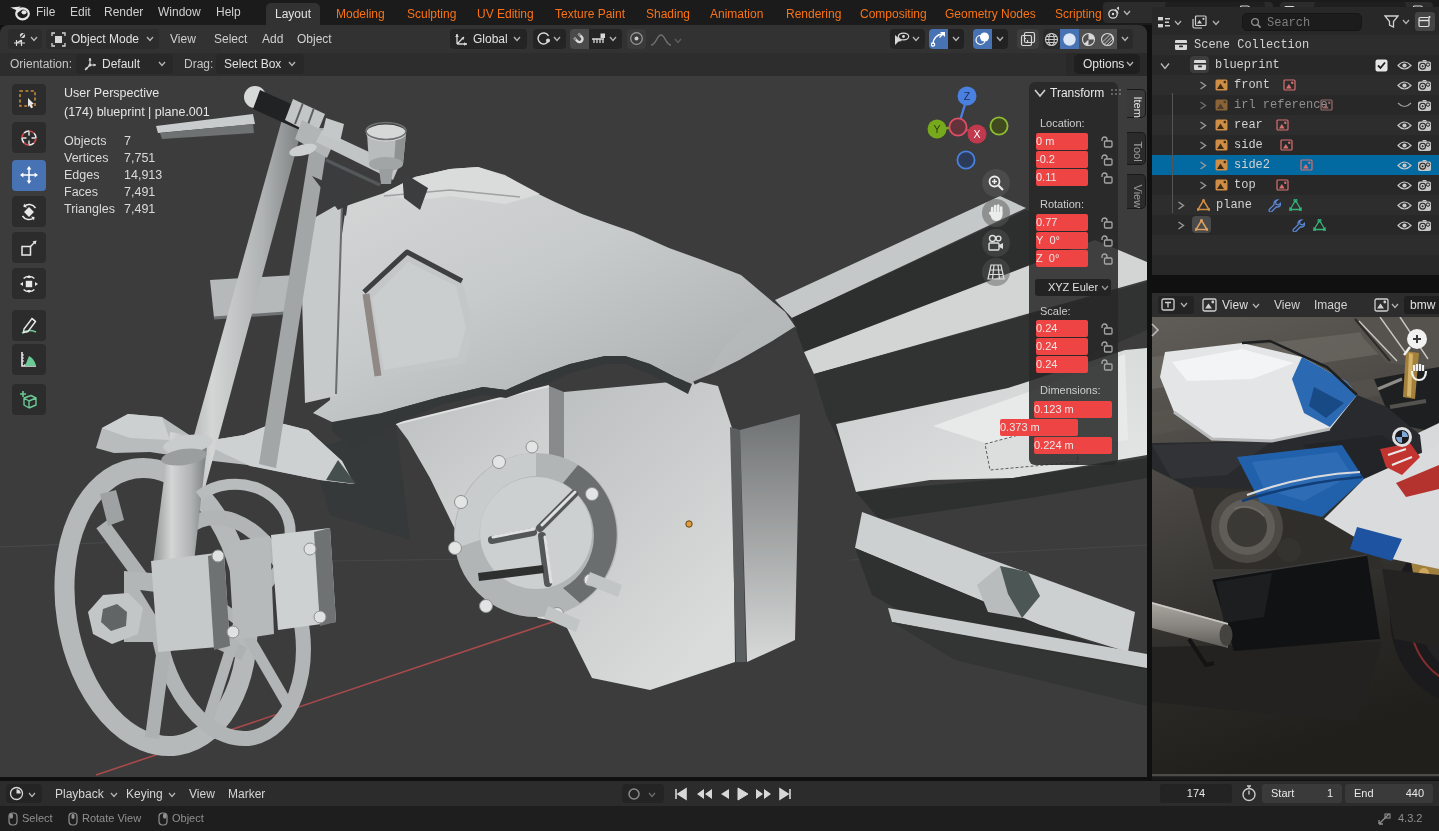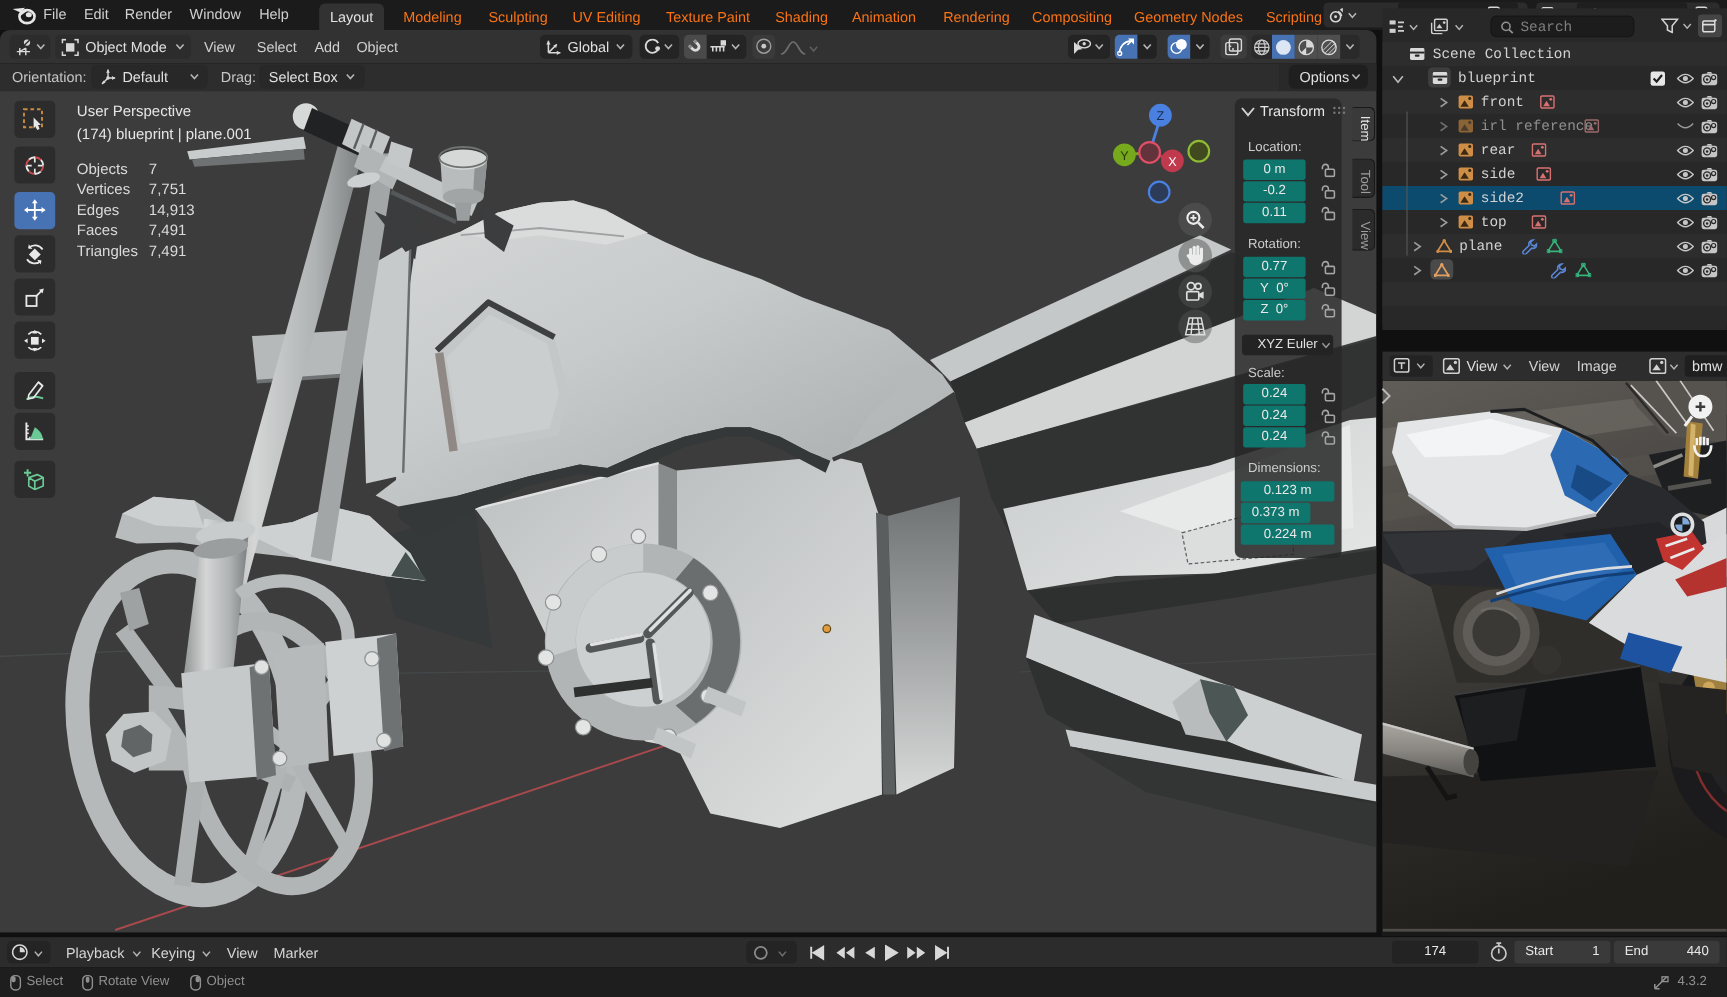--- a/index.html
+++ b/index.html
@@ -15,21 +15,21 @@
   
   #vheader { left:0; top:25px; width:1147px; height:28px; background:#323232; border-radius:8px 8px 0 0; }
   #vtools  { left:0; top:53px; width:1147px; height:23px; background:#2d2d2d; }
   
   #viewport { left:0; top:76px; width:1147px; height:701px; background:#3c3c3c; overflow:hidden; }
   
   .tbtn { position:absolute; left:12px; width:34px; height:31px; background:#2c2c2c; border-radius:4px; }
   .tbtn.active { background:#4772b3; }
   
   #npanel { left:1029px; top:82px; width:89px; height:383px; background:rgba(40,40,40,0.87); border-radius:6px; }
-  .nfield { position:absolute; left:6px; width:53px; height:17px; background:#0f766e; color:#e8e8e8; font-size:11px; text-align:center; line-height:17px; border-radius:2px; }
+  .nfield { position:absolute; left:6px; width:53px; height:17px; background:#ef4444; color:#e8e8e8; font-size:11px; line-height:17px; border-radius:2px; }
   .nlabel { position:absolute; left:7px; color:#cccccc; font-size:11px; }
   .ntab { position:absolute; left:1127px; width:19px; background:#2b2b2b; border:1px solid #191919; border-left:none; border-radius:0 5px 5px 0; color:#9d9d9d; font-size:11px; }
   .ntab span { display:block; transform:rotate(90deg); white-space:nowrap; }
   
   #outliner { left:1152px; top:7px; width:342px; height:263px; background:#282828;font-family:Liberation Mono, monospace; }
   #imged { left:1152px; top:317px; width:287px; height:463px; background:#232323; overflow:hidden; }
   #imghdr { left:1152px; top:293px; width:287px; height:24px; background:#2d2d2d; }
   .orow { position:absolute; left:0; width:287px; height:20px; font-size:12px; color:#d2d2d2; }
   
   #timeline { left:0; top:781px; width:1439px; height:25px; background:#2c2c2c; }
@@ -631,21 +631,21 @@
     <svg class="abs" style="left:66px;top:6px" width="8" height="6">
         <path d="M1 1 L4 4.5 L7 1" stroke="#9a9a9a" fill="none" stroke-width="1.2"></path>
       </svg>
   </div>
   <div class="nlabel" style="left:1040px;top:305px">Scale:</div>
   <div class="nfield" style="left:1036px;top:320px;width:52px">0.24</div>
   <div class="nfield" style="left:1036px;top:338px;width:52px">0.24</div>
   <div class="nfield" style="left:1036px;top:356px;width:52px">0.24</div>
   <div class="nlabel" style="left:1040px;top:384px">Dimensions:</div>
   <div class="nfield" style="left:1034px;top:401px;width:78px">0.123 m</div>
-  <div class="nfield" style="left:1034px;top:419px;width:58px">0.373 m</div>
+  <div class="nfield" style="left:1000px;top:419px;width:78px">0.373 m</div>
   <div class="nfield" style="left:1034px;top:437px;width:78px">0.224 m</div>
 
   <svg class="abs" style="left:1100px;top:135px" width="14" height="13" viewBox="0 0 14 13">
       <path d="M2 6 V4.5 a2.5 2.5 0 0 1 5 0 V6" fill="none" stroke="#a5a5a5" stroke-width="1.3"></path>
       <rect x="4.5" y="6" width="7.5" height="6" rx="1" fill="none" stroke="#a5a5a5" stroke-width="1.3"></rect>
     </svg>
   <svg class="abs" style="left:1100px;top:153px" width="14" height="13" viewBox="0 0 14 13">
       <path d="M2 6 V4.5 a2.5 2.5 0 0 1 5 0 V6" fill="none" stroke="#a5a5a5" stroke-width="1.3"></path>
       <rect x="4.5" y="6" width="7.5" height="6" rx="1" fill="none" stroke="#a5a5a5" stroke-width="1.3"></rect>
     </svg>
@@ -866,21 +866,21 @@
           <circle cx="7.5" cy="5.5" r="2.1" fill="#c6c6c6"></circle>
         </svg>
         <svg class="abs" style="left:265px;top:4px" width="15" height="13" viewBox="0 0 15 13">
           <rect x="1" y="2.5" width="13" height="9.5" rx="1.8" fill="#c6c6c6"></rect>
           <path d="M5 2.5 L6 1 h3 L10 2.5 Z" fill="#c6c6c6"></path>
           <circle cx="5.6" cy="7.2" r="2.9" fill="#c6c6c6" stroke="#282828" stroke-width="1.1"></circle>
           <circle cx="5.6" cy="7.2" r="1" fill="#282828"></circle>
           <circle cx="11" cy="5.6" r="1.7" fill="#c6c6c6" stroke="#282828" stroke-width="1"></circle>
         </svg>
       </div>
-      <div class="orow" style="top:148px;background:#0c4a6e;">
+      <div class="orow" style="top:148px;background:#0369a1;">
         <svg class="abs" style="left:47px;top:6px" width="8" height="9">
           <path d="M1.5 1 L6.5 4.5 L1.5 8" stroke="#9a9a9a" fill="none" stroke-width="1.4"></path>
         </svg>
         <svg class="abs" style="left:63px;top:4px" width="13" height="12" viewBox="0 0 13 12">
           <rect x="0.5" y="0.5" width="12" height="11" rx="1.5" fill="#cf8d45"></rect>
           <path d="M2 10 L5.5 4.5 L9 10 Z" fill="#3b2a14"></path>
           <circle cx="9.8" cy="3" r="1.3" fill="#3b2a14"></circle>
         </svg>
         <span class="abs" style="left:82px;top:3px;color:#d2d2d2;">side2</span>
         <svg class="abs" style="left:148px;top:4px" width="13" height="12" viewBox="0 0 13 12">

